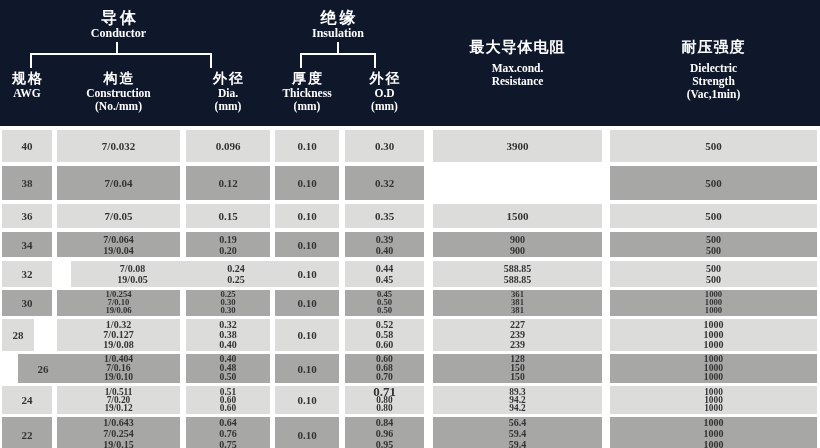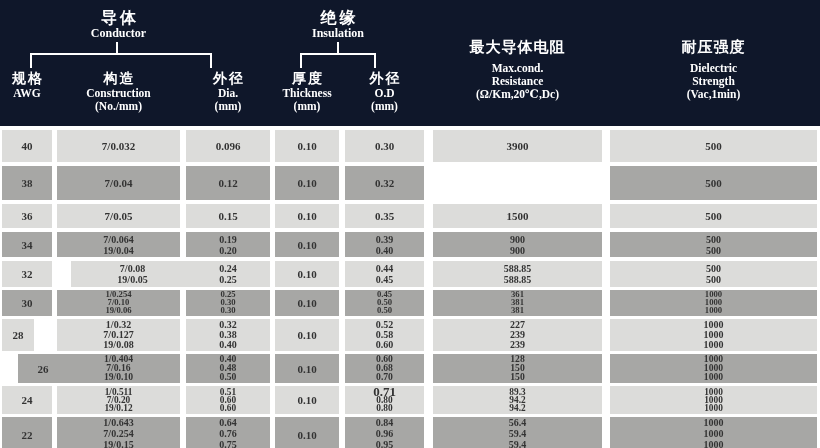--- a/index.html
+++ b/index.html
@@ -82,21 +82,20 @@
     </div>
     <div class="colhead" style="left:345px;width:79px;">
       <div class="zh">外径</div>
       <div class="en">O.D</div>
       <div class="sub">(mm)</div>
     </div>
     <div class="bighead" style="left:433px;width:169px;">
       <div class="zh">最大导体电阻</div>
       <div class="en">Max.cond.</div>
       <div class="en">Resistance</div>
-      <div class="sub">(Ω/Km,20℃,Dc)</div>
     </div>
     <div class="bighead" style="left:610px;width:207px;">
       <div class="zh">耐压强度</div>
       <div class="en">Dielectric</div>
       <div class="en">Strength</div>
       <div class="sub">(Vac,1min)</div>
     </div>
   </div>
 
   <div class="table">
@@ -195,21 +194,21 @@
         </div>
       </div>
       <div class="trow light" style="height: 26px; margin-bottom: 3px;">
         <div class="tcell" style="left: 2px; width: 50px;">
           <div>32</div>
         </div>
         <div class="tcell" style="left: 71px; width: 123px;">
           <div style="line-height: 11.5px; font-size: 10px;">7/0.08</div>
           <div style="line-height: 11.5px; font-size: 10px;">19/0.05</div>
         </div>
-        <div class="tcell" style="left: 186px; width: 84px;">
+        <div class="tcell" style="left: 194px; width: 84px;">
           <div style="line-height: 11.5px; font-size: 10px;">0.24</div>
           <div style="line-height: 11.5px; font-size: 10px;">0.25</div>
         </div>
         <div class="tcell" style="left: 275px; width: 64px;">
           <div>0.10</div>
         </div>
         <div class="tcell" style="left: 345px; width: 79px;">
           <div style="line-height: 11.5px; font-size: 10px;">0.44</div>
           <div style="line-height: 11.5px; font-size: 10px;">0.45</div>
         </div>

